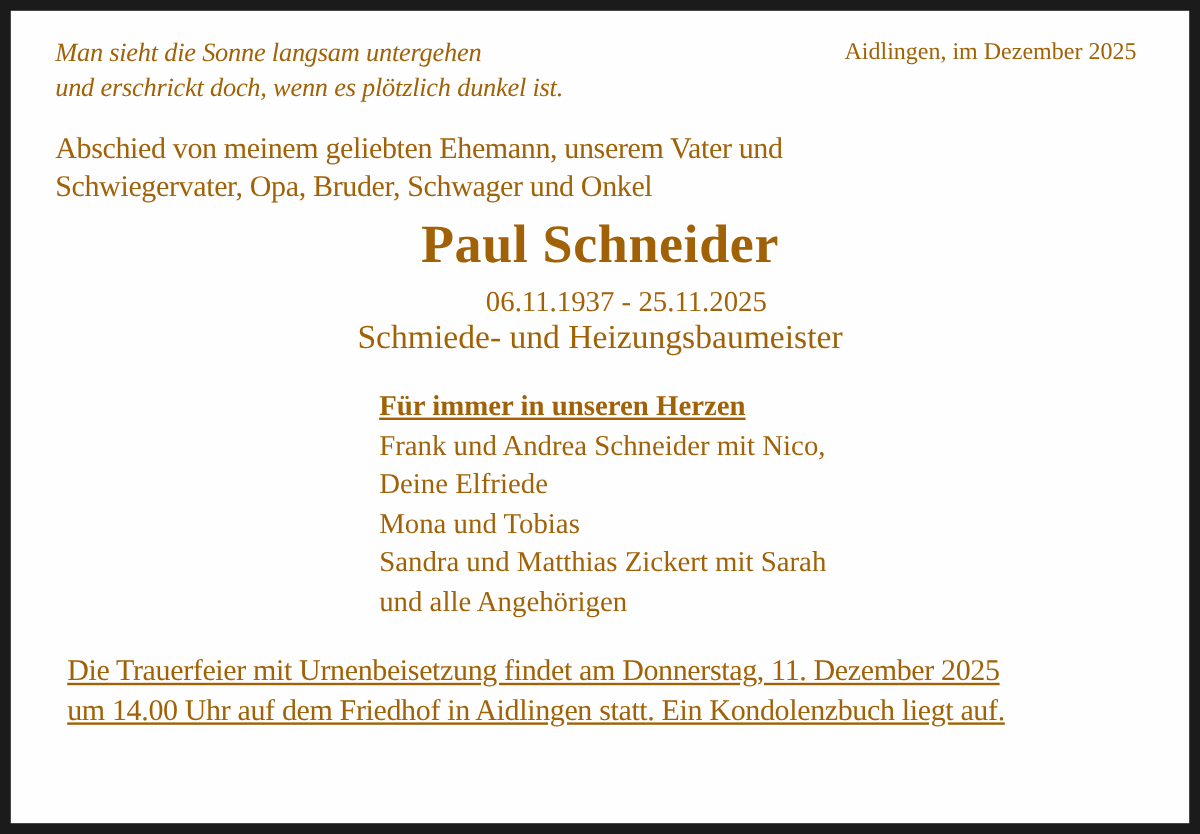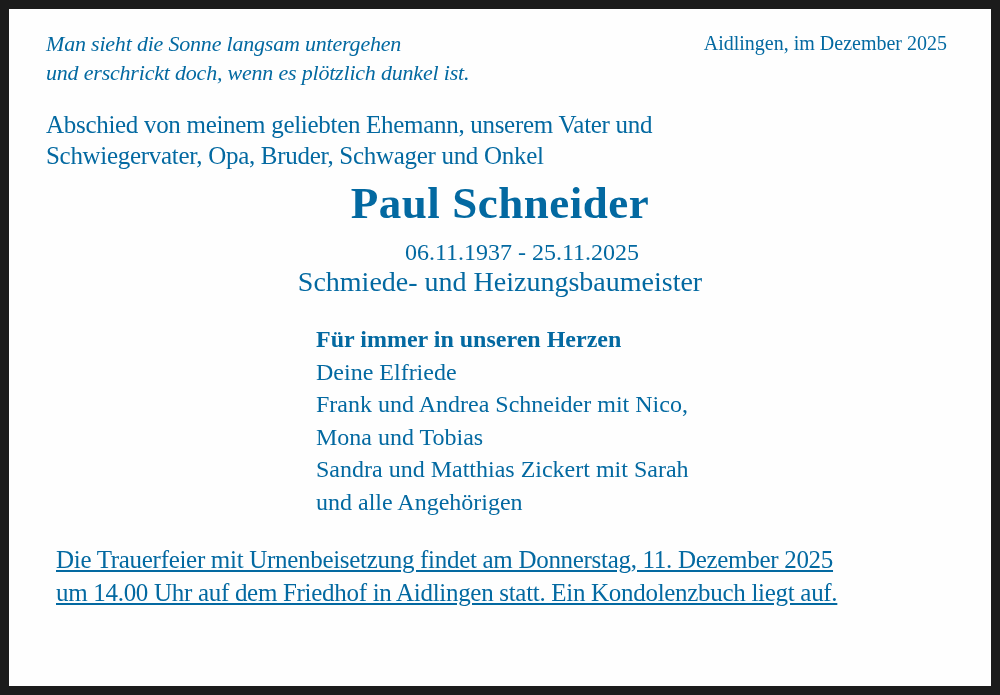--- a/index.html
+++ b/index.html
@@ -8,21 +8,21 @@
     background: #ffffff;
   }
   .page {
     position: relative;
     width: 1000px;
     height: 695px;
     box-sizing: border-box;
     border: 9px solid #1b1b1b;
     background: #fefefe;
     font-family: "Liberation Serif", serif;
-    color: #0369a1;
+    color: #a16207;
     overflow: hidden;
   }
   .line { white-space: nowrap; }
 
   
   .header {
     display: flex;
     justify-content: space-between;
     align-items: flex-start;
     padding: 20px 44px 0 37px;
@@ -69,20 +69,21 @@
   }
 
   
   .mourners {
     margin: 26px 0 0 307px;
     font-size: 24px;
     line-height: 32.5px;
   }
   .mourners-heading {
     font-weight: bold;
+    text-decoration: underline;
   }
 
   
   .funeral {
     margin: 25px 40px 0 47px;
     font-size: 25px;
     line-height: 33px;
     letter-spacing: -0.3px;
     text-decoration: underline;
   }
@@ -104,22 +105,22 @@
     <div class="line">Abschied von meinem geliebten Ehemann, unserem Vater und</div>
     <div class="line">Schwiegervater, Opa, Bruder, Schwager und Onkel</div>
   </div>
 
   <h1 class="name">Paul Schneider</h1>
   <div class="dates">06.11.1937 - 25.11.2025</div>
   <div class="profession">Schmiede- und Heizungsbaumeister</div>
 
   <div class="mourners">
     <div class="line mourners-heading">Für immer in unseren Herzen</div>
+    <div class="line">Frank und Andrea Schneider mit Nico,</div>
     <div class="line">Deine Elfriede</div>
-    <div class="line">Frank und Andrea Schneider mit Nico,</div>
     <div class="line">Mona und Tobias</div>
     <div class="line">Sandra und Matthias Zickert mit Sarah</div>
     <div class="line">und alle Angehörigen</div>
   </div>
 
   <div class="funeral">
     <div class="line">Die Trauerfeier mit Urnenbeisetzung findet am Donnerstag, 11. Dezember 2025</div>
     <div class="line">um 14.00 Uhr auf dem Friedhof in Aidlingen statt. Ein Kondolenzbuch liegt auf.</div>
   </div>
 

